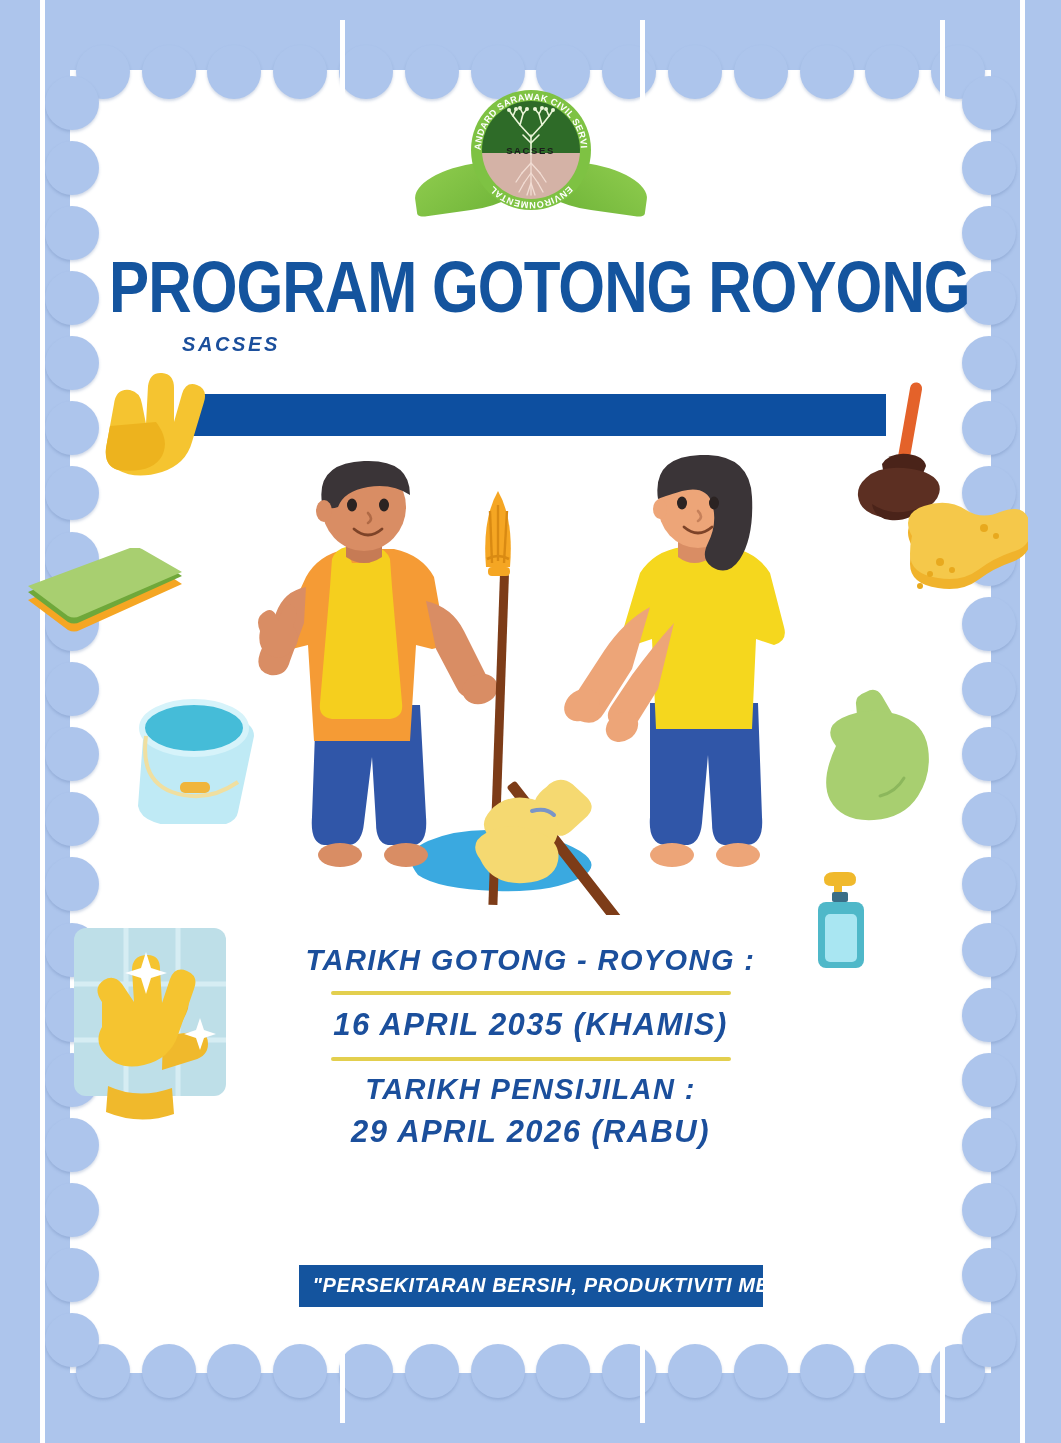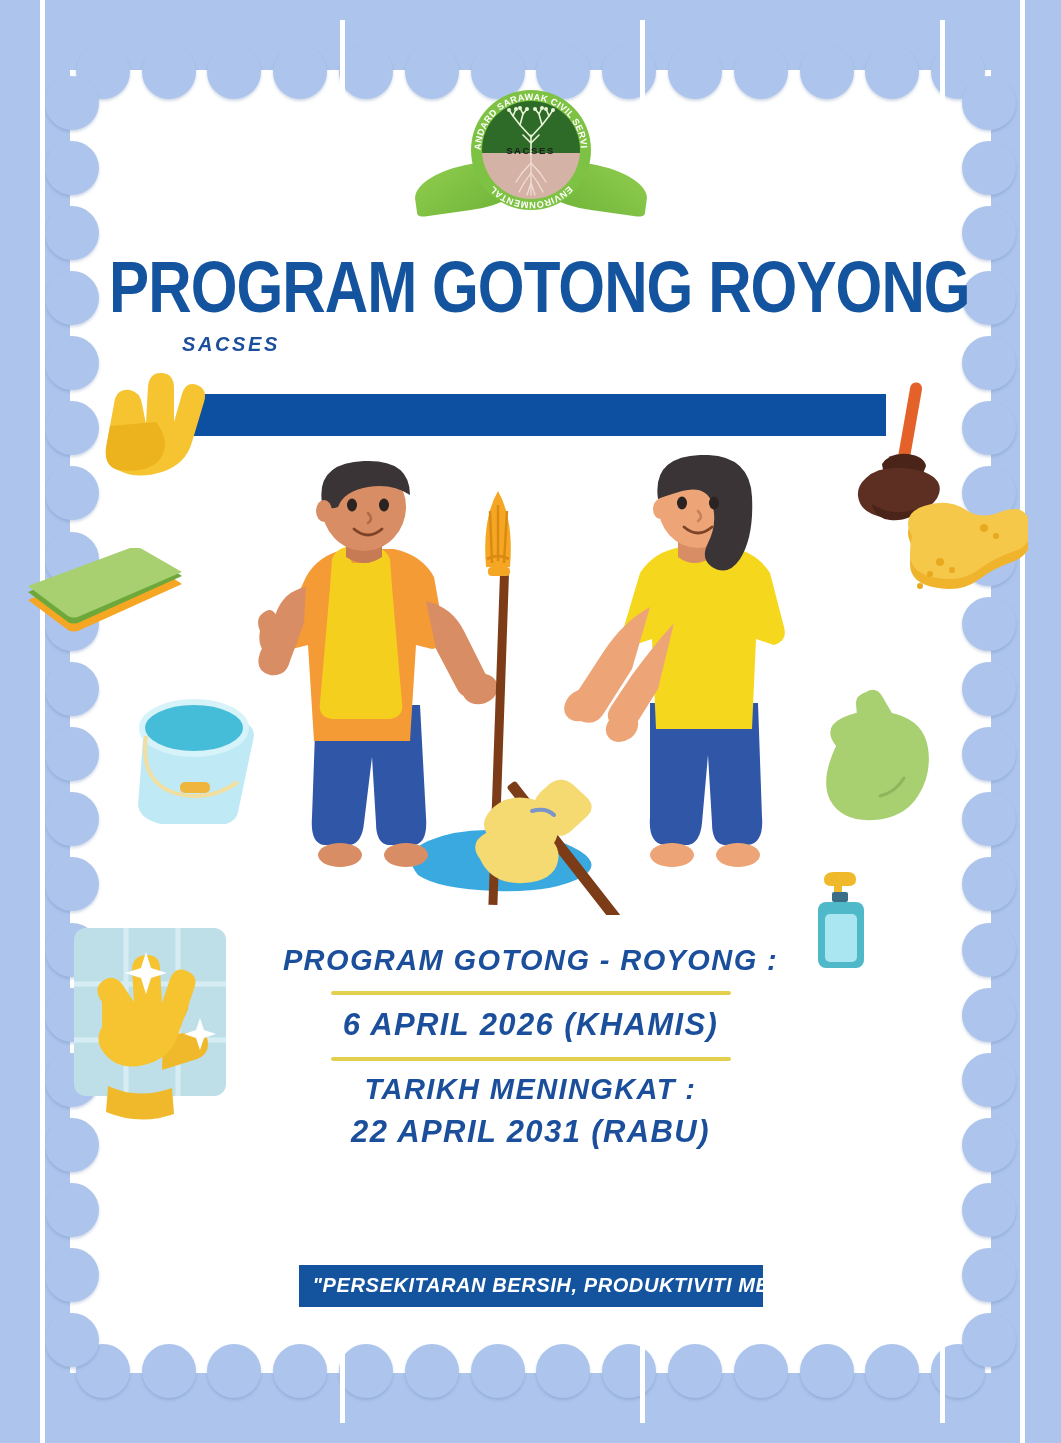--- a/index.html
+++ b/index.html
@@ -466,26 +466,26 @@
         <ellipse cx="402" cy="54" rx="7" ry="10" fill="#eda578"></ellipse>
 
         <ellipse cx="424" cy="48" rx="5" ry="6.5" fill="#2b2322"></ellipse>
         <ellipse cx="456" cy="48" rx="5" ry="6.5" fill="#2b2322"></ellipse>
         <path d="M440 56 q6 6 0 10" stroke="#c6805a" stroke-width="2.6" fill="none" stroke-linecap="round"></path>
         <path d="M426 72 q14 12 28 0" stroke="#7d4328" stroke-width="2.8" fill="none" stroke-linecap="round"></path>
       </g>
     </svg>
 
     <div class="dates">
-      <div class="dline">PROGRAM GOTONG - ROYONG :</div>
+      <div class="dline">TARIKH GOTONG - ROYONG :</div>
       <div class="rule"></div>
-      <div class="dline big">6 APRIL 2026 (KHAMIS)</div>
+      <div class="dline big">16 APRIL 2035 (KHAMIS)</div>
       <div class="rule"></div>
-      <div class="dline">TARIKH MENINGKAT :</div>
-      <div class="dline big">22 APRIL 2031 (RABU)</div>
+      <div class="dline">TARIKH PENSIJILAN :</div>
+      <div class="dline big">29 APRIL 2026 (RABU)</div>
     </div>
 
     <div class="banner">
       <span>"PERSEKITARAN BERSIH, PRODUKTIVITI MENINGKAT"</span>
     </div>
   </div>
 
   <svg class="deco" style="left:88px;  top:358px; width:120px; height:118px;" viewBox="0 0 120 118">
     <path d="M30 112 q-14 -4 -12 -22 l8 -44 q2 -16 16 -14 q10 2 12 14 l4 20 l2 -38 q2 -14 14 -13 q12 1 12 15 l0 34 l8 -28 q4 -13 15 -9 q11 4 7 17 l-12 40 q-6 22 -30 30 q-26 8 -44 -2 z" fill="#f5c430"></path>
     <path d="M30 112 q-14 -4 -12 -22 l4 -22 l46 -4 q14 18 6 34 q-10 18 -44 14 z" fill="#edb31e"></path>

